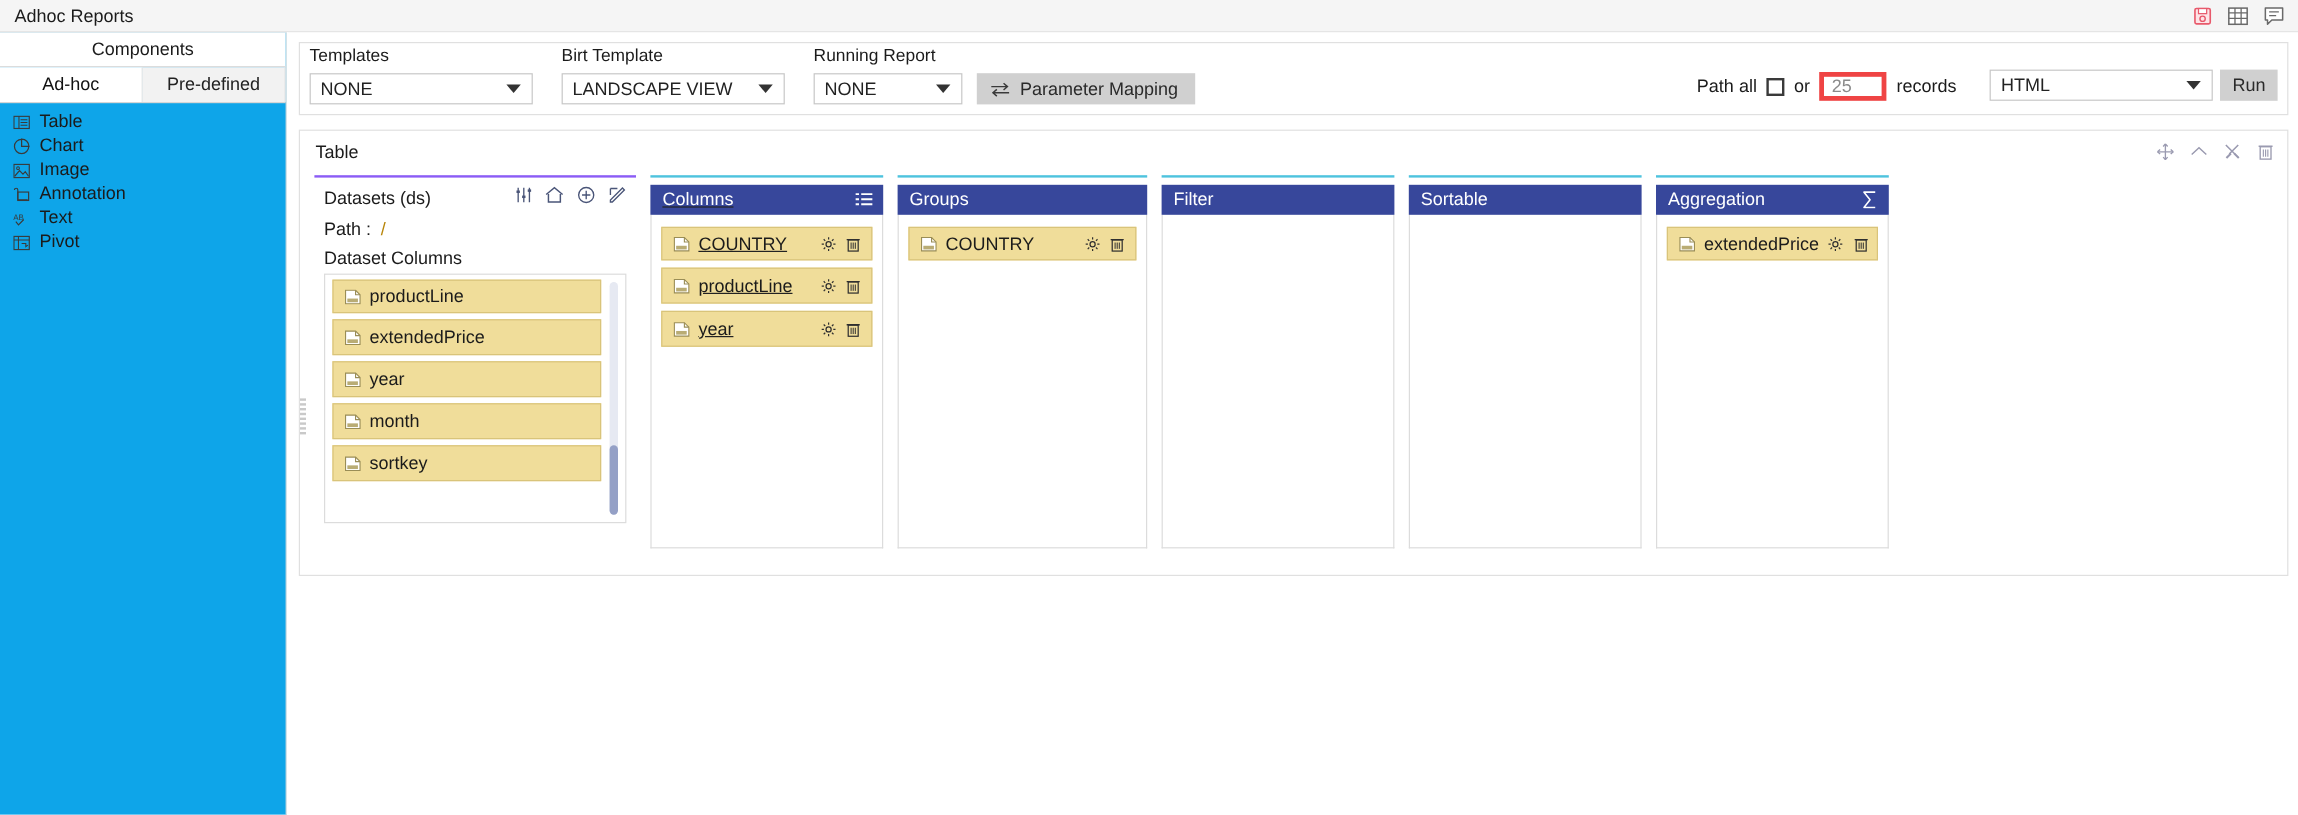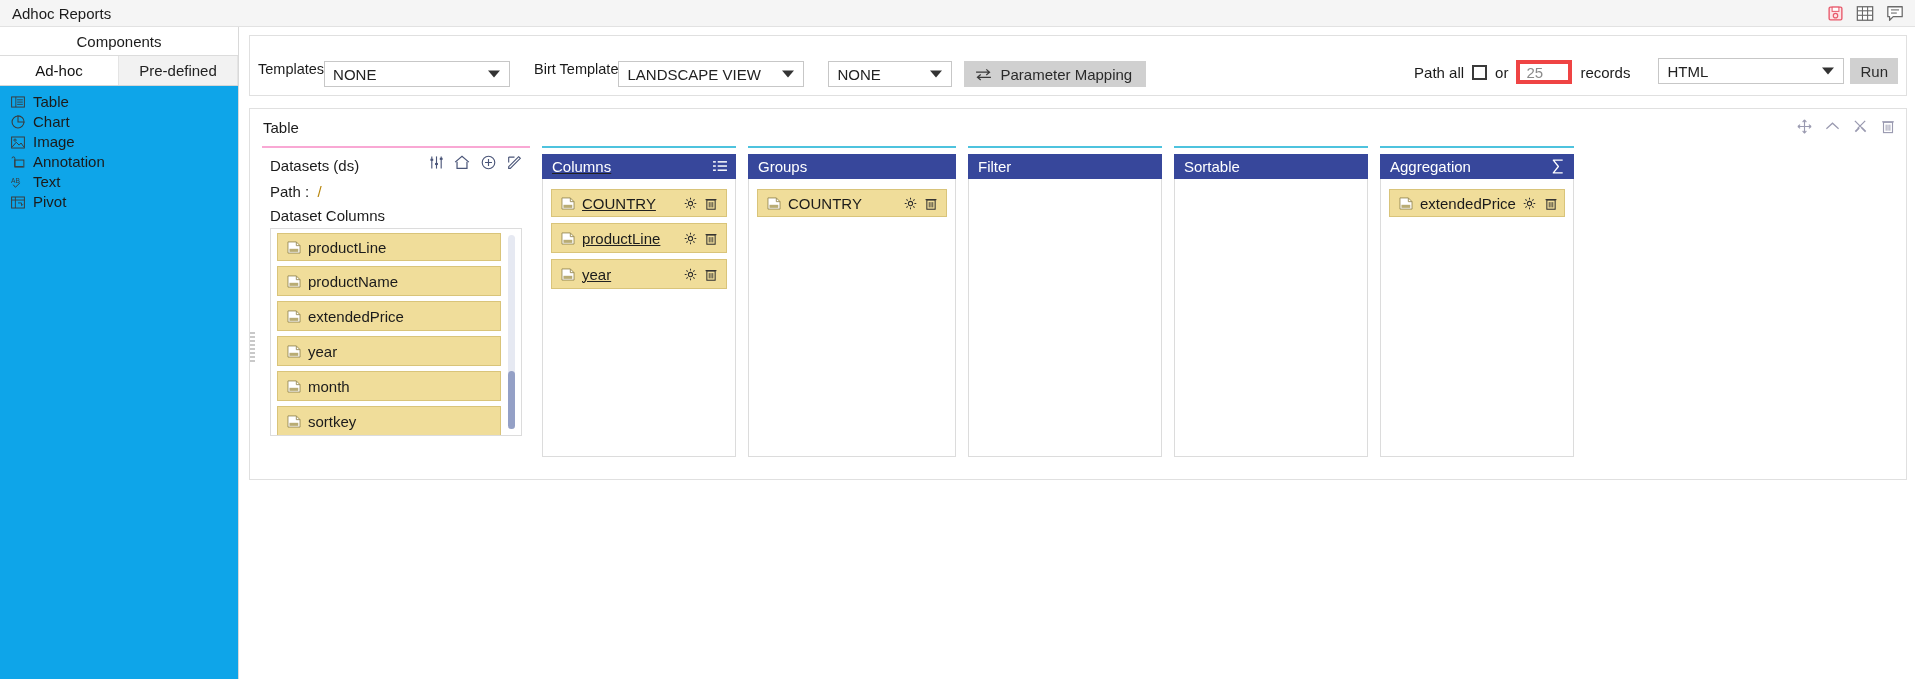--- a/index.html
+++ b/index.html
@@ -74,21 +74,21 @@
 
   
   .toolbar {
     background: #ffffff;
     border: 1px solid #e0e0e0;
     height: 61px;
     display: flex; align-items: flex-end;
     padding: 0 8px 8px 8px;
     position: relative;
   }
-  .field { display: flex; flex-direction: row; margin-right: 24px; }
+  .field { display: flex; flex-direction: column; margin-right: 24px; }
   .field-label { font-size: 14.5px; color: #1b1b1b; margin-bottom: 5px; height: 17px; }
   .select {
     width: 186px; height: 26px;
     border: 1px solid #c7c7c7; background: #fff;
     display: flex; align-items: center; padding: 0 6px 0 8px;
     font-size: 15px; color: #222; cursor: pointer;
     position: relative;
   }
   .select .caret {
     position: absolute; right: 9px; top: 50%; transform: translateY(-50%);
@@ -148,21 +148,21 @@
 
   .panels {
     display: flex; gap: 12px;
     padding: 0 12px 0 12px;
     align-items: flex-start;
   }
 
   
   .ds-panel {
     width: 268px; min-width: 268px;
-    border-top: 2px solid #f9a8d4;
+    border-top: 2px solid #8b5cf6;
     background: #ffffff;
     padding: 6px 8px 0 8px;
     height: 311px;
     position: relative;
   }
   .ds-head { display: flex; align-items: center; height: 22px; position: relative; }
   .ds-head-title { font-size: 15px; color: #1b1b1b; }
   .ds-head-icons { position: absolute; right: 0; top: 0; display: flex; gap: 10px; align-items: center; }
   .ds-head-icons .ic { width: 16px; height: 16px; display: inline-flex; align-items: center; justify-content: center; cursor: pointer; }
   .ds-select {
@@ -375,20 +375,21 @@
 
         <div class="field">
           <span class="field-label">Birt Template</span>
           <div class="select">
             <span>LANDSCAPE VIEW</span>
             <span class="caret"></span>
           </div>
         </div>
 
         <div class="field">
+          <span class="field-label">Running Report</span>
           <div style="display:flex; align-items:center; gap:12px;">
             <div class="select w-running">
               <span>NONE</span>
               <span class="caret"></span>
             </div>
             <button class="btn-param">
               <span>
                 <svg width="17" height="13" viewBox="0 0 18 14">
                     <path d="M1 4.5 H15 M12 1.5 L15.5 4.5 L12 7.5" fill="none" stroke="#3a3a3a" stroke-width="1.3"></path>
                     <path d="M17 10 H3 M6 7 L2.5 10 L6 13" fill="none" stroke="#3a3a3a" stroke-width="1.3"></path>
@@ -523,30 +524,20 @@
                 <span class="chip-label">productLine</span>
               </div>
               <div class="chip">
                 <span class="chip-icn">
                   <svg width="14" height="13" viewBox="0 0 15 14">
                       <path d="M1 1 h9 l4 4 v8 H1 Z" fill="#fff" stroke="#9a8d56" stroke-width="1"></path>
                       <path d="M10 1 v4 h4" fill="none" stroke="#9a8d56" stroke-width="1"></path>
                       <rect x="2.6" y="8.4" width="9.5" height="3.3" fill="#b9ac74"></rect>
                     </svg>
                 </span>
-                <span class="chip-label">productName</span>
-              </div>
-              <div class="chip">
-                <span class="chip-icn">
-                  <svg width="14" height="13" viewBox="0 0 15 14">
-                      <path d="M1 1 h9 l4 4 v8 H1 Z" fill="#fff" stroke="#9a8d56" stroke-width="1"></path>
-                      <path d="M10 1 v4 h4" fill="none" stroke="#9a8d56" stroke-width="1"></path>
-                      <rect x="2.6" y="8.4" width="9.5" height="3.3" fill="#b9ac74"></rect>
-                    </svg>
-                </span>
                 <span class="chip-label">extendedPrice</span>
               </div>
               <div class="chip">
                 <span class="chip-icn">
                   <svg width="14" height="13" viewBox="0 0 15 14">
                       <path d="M1 1 h9 l4 4 v8 H1 Z" fill="#fff" stroke="#9a8d56" stroke-width="1"></path>
                       <path d="M10 1 v4 h4" fill="none" stroke="#9a8d56" stroke-width="1"></path>
                       <rect x="2.6" y="8.4" width="9.5" height="3.3" fill="#b9ac74"></rect>
                     </svg>
                 </span>

